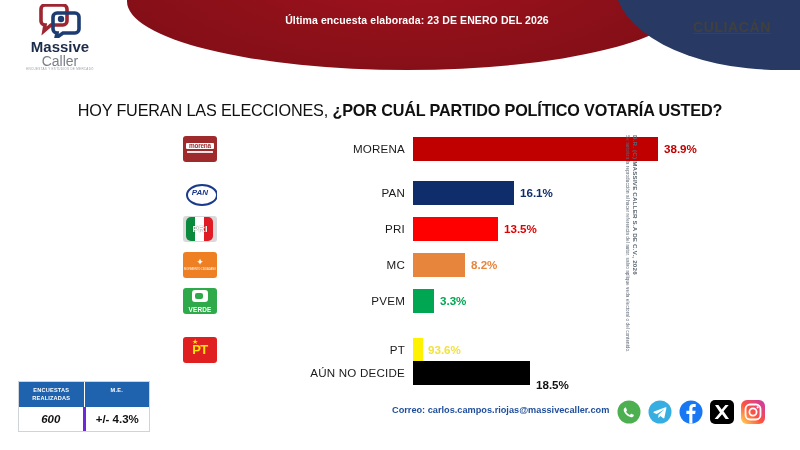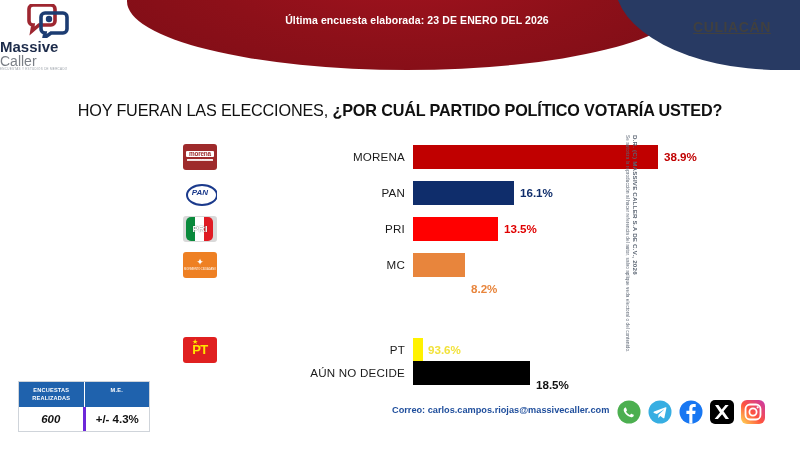--- a/index.html
+++ b/index.html
@@ -39,22 +39,22 @@
   .hdr-city{
     position:absolute;left:600px;top:19px;width:170px;
     text-align:center;color:#404040;
     font-size:14px;font-weight:bold;letter-spacing:.6px;
     z-index:5;
     text-decoration:underline;
   }
 
   
   #logo{
-    position:absolute;left:0;top:4px;width:96px;height:66px;
-    z-index:10;
+    position:absolute;left:12px;top:4px;width:96px;height:66px;
+    z-index:10;text-align:center;
   }
   #logo svg{display:block;margin:0 auto;}
   .logo-t1{font-size:15px;font-weight:bold;color:#1c2b4a;line-height:1;margin-top:1px;}
   .logo-t2{font-size:14px;color:#7a7f86;line-height:1;}
   .logo-t3{font-size:3px;color:#9aa0a8;line-height:1;letter-spacing:.3px;}
 
   
   #question{
     position:absolute;left:24px;top:76px;width:752px;
     text-align:center;color:#101010;
@@ -168,21 +168,21 @@
   <div class="logo-t3">ENCUESTAS Y ESTUDIOS DE MERCADO</div>
 </div>
 
 <div id="question">
   <br>
   <span>HOY FUERAN LAS ELECCIONES, </span><span class="b">¿POR CUÁL PARTIDO POLÍTICO VOTARÍA USTED?</span>
 </div>
 
 <div id="chart">
 
-  <div class="row" style="top:12px;">
+  <div class="row" style="top:4px;">
     <div class="plogo">
       <div class="pl-morena">
         <div class="w1"></div>
           <div class="w2"></div>
         <div class="txt">morena</div>
         <div class="sub">la esperanza de méxico</div>
       </div>
     </div>
     <div class="plabel">MORENA</div>
     <div class="bar" style="width:245px;background:#c00000;"></div>
@@ -217,23 +217,34 @@
 
   <div class="row" style="top:120px;">
     <div class="plogo">
       <div class="pl-mc">
         <div class="bird">✦</div>
         <div class="sub">MOVIMIENTO CIUDADANO</div>
       </div>
     </div>
     <div class="plabel">MC</div>
     <div class="bar" style="width:52px;background:#e8853c;"></div>
-    <div class="bval" style="left:471px;color:#e8853c;margin-top:24px;">8.2%</div>
-  </div>
-
+    <div class="bval" style="left:471px;color:#e8853c;">8.2%</div>
+  </div>
+
+  <div class="row" style="top:156px;">
+    <div class="plogo">
+      <div class="pl-pvem">
+        <div class="tuc"></div>
+        <div class="tx">VERDE</div>
+      </div>
+    </div>
+    <div class="plabel">PVEM</div>
+    <div class="bar" style="width:21px;background:#00a651;"></div>
+    <div class="bval" style="left:440px;color:#00a651;">3.3%</div>
+  </div>
 
   <div class="row" style="top:184px;margin-top:21px;">
     <div class="plogo">
       <div class="pl-pt">
         <div class="star">★</div>
         <div class="tx">PT</div>
       </div>
     </div>
     <div class="plabel">PT</div>
     <div class="bar" style="width:10px;background:#fff200;"></div>

